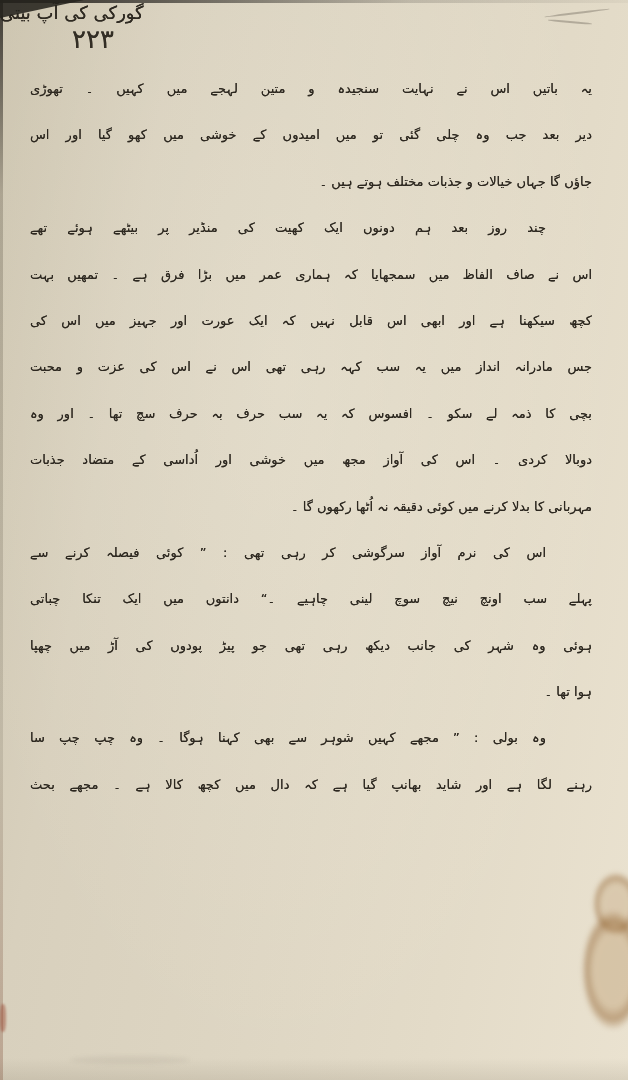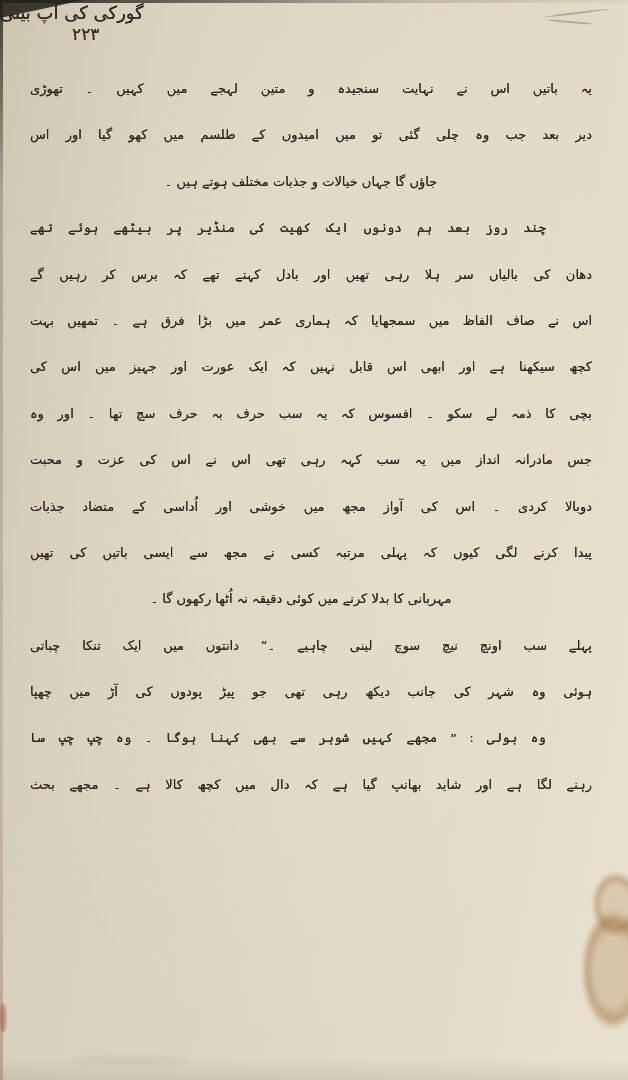--- a/index.html
+++ b/index.html
@@ -27,55 +27,55 @@
     background:radial-gradient(closest-side, rgba(186,150,102,0.38) 0 52%, rgba(148,102,52,0.52) 70%, rgba(148,102,52,0) 86%);
     filter:blur(2px);}
   .scratch{position:absolute;background:rgba(112,106,92,0.42);border-radius:50%;}
   .scratch.s1{top:12px;right:18px;width:66px;height:2px;transform:rotate(-7deg);}
   .scratch.s2{top:21px;right:36px;width:44px;height:1.5px;transform:rotate(5deg);}
   .edge-mark-red{position:absolute;left:0;top:1004px;width:6px;height:28px;
     background:rgba(148,62,40,0.45);filter:blur(1px);border-radius:40%;}
   .smudge{position:absolute;left:70px;top:1056px;width:120px;height:8px;border-radius:50%;
     background:rgba(120,112,95,0.10);filter:blur(2px);}
   
-  .page-number{position:absolute;top:24px;left:72px;font-size:17px;letter-spacing:3px;
+  .page-number{position:absolute;top:24px;left:72px;font-size:26px;letter-spacing:3px;
     color:#332e25;text-shadow:0 0 .5px #332e25;}
   .header-title{position:absolute;top:2px;left:0;right:0;text-align:left;font-size:18px;
     color:#2f2a22;text-shadow:0 0 .4px #2f2a22;}
   
   .text-block{position:absolute;top:66px;right:36px;left:30px;direction:rtl;
     color:#2d2820;font-size:13px;text-shadow:0 0 .4px rgba(45,40,32,.8);}
   .line{height:46.4px;line-height:46.4px;white-space:nowrap;overflow:visible;}
   .line.justify{text-align:justify;text-align-last:justify;}
-  .line.left{text-align:center;margin-left:-20px;}
-  .line.indent{padding-right:46px;font-family:Liberation Serif, serif;}
+  .line.left{text-align:right;margin-left:-20px;}
+  .line.indent{padding-right:46px;}
 </style>
 </head>
 <body>
 
 <div class="page">
 
   <div class="page-number">۲۲۳</div>
   <div class="header-title">گورکی کی آپ بیتی</div>
 
   <div class="text-block" dir="rtl">
       <div class="line justify">یہ باتیں اس نے نہایت سنجیدہ و متین لہجے میں کہیں ۔ تھوڑی</div>
-      <div class="line justify">دیر بعد جب وہ چلی گئی تو میں امیدوں کے طلسم میں کھو گیا اور اس</div>
+      <div class="line justify">دیر بعد جب وہ چلی گئی تو میں امیدوں کے خوشی میں کھو گیا اور اس</div>
       <div class="line left">جاؤں گا جہاں خیالات و جذبات مختلف ہوتے ہیں ۔</div>
       <div class="line justify indent">چند روز بعد ہم دونوں ایک کھیت کی منڈیر پر بیٹھے ہوئے تھے</div>
-      <div class="line justify">دھان کی بالیاں سر ہلا رہی تھیں اور بادل کہتے تھے کہ برس کر رہیں گے</div>
       <div class="line justify">اس نے صاف الفاظ میں سمجھایا کہ ہماری عمر میں بڑا فرق ہے ۔ تمھیں بہت</div>
       <div class="line justify">کچھ سیکھنا ہے اور ابھی اس قابل نہیں کہ ایک عورت اور جہیز میں اس کی</div>
+      <div class="line justify">جس مادرانہ انداز میں یہ سب کہہ رہی تھی اس نے اس کی عزت و محبت</div>
       <div class="line justify">بچی کا ذمہ لے سکو ۔ افسوس کہ یہ سب حرف بہ حرف سچ تھا ۔ اور وہ</div>
-      <div class="line justify">جس مادرانہ انداز میں یہ سب کہہ رہی تھی اس نے اس کی عزت و محبت</div>
       <div class="line justify">دوبالا کردی ۔ اس کی آواز مجھ میں خوشی اور اُداسی کے متضاد جذبات</div>
-      <div class="line justify">پیدا کرنے لگی کیوں کہ پہلی مرتبہ کسی نے مجھ سے ایسی باتیں کی تھیں</div>
       <div class="line left">مہربانی کا بدلا کرنے میں کوئی دقیقہ نہ اُٹھا رکھوں گا ۔</div>
+      <div class="line justify indent">اس کی نرم آواز سرگوشی کر رہی تھی : ” کوئی فیصلہ کرنے سے</div>
       <div class="line justify">پہلے سب اونچ نیچ سوچ لینی چاہیے ۔“ دانتوں میں ایک تنکا چباتی</div>
       <div class="line justify">ہوئی وہ شہر کی جانب دیکھ رہی تھی جو پیڑ پودوں کی آڑ میں چھپا</div>
+      <div class="line left">ہوا تھا ۔</div>
       <div class="line justify indent">وہ بولی : ” مجھے کہیں شوہر سے بھی کہنا ہوگا ۔ وہ چپ چپ سا</div>
       <div class="line justify">رہنے لگا ہے اور شاید بھانپ گیا ہے کہ دال میں کچھ کالا ہے ۔ مجھے بحث</div>
     </div>
 
   <div class="edge-top"></div>
   <div class="edge-left"></div>
   <div class="corner-wedge"></div>
   <div class="edge-bottom"></div>
 
   <div class="stain-blob1"></div>

